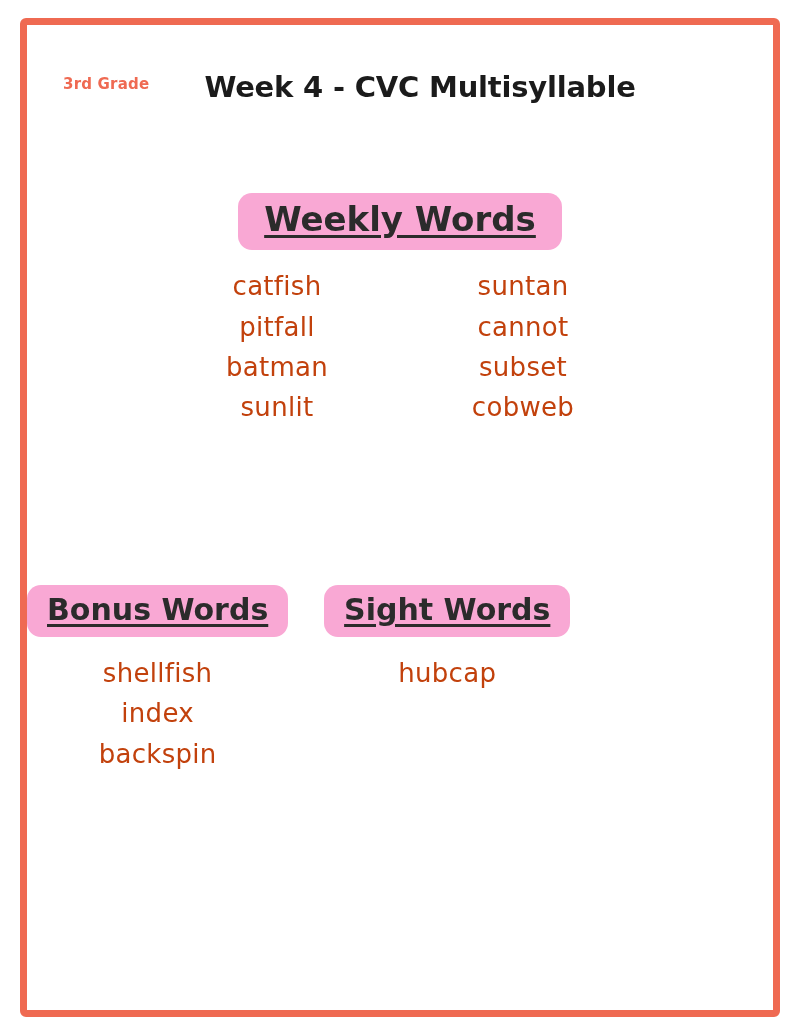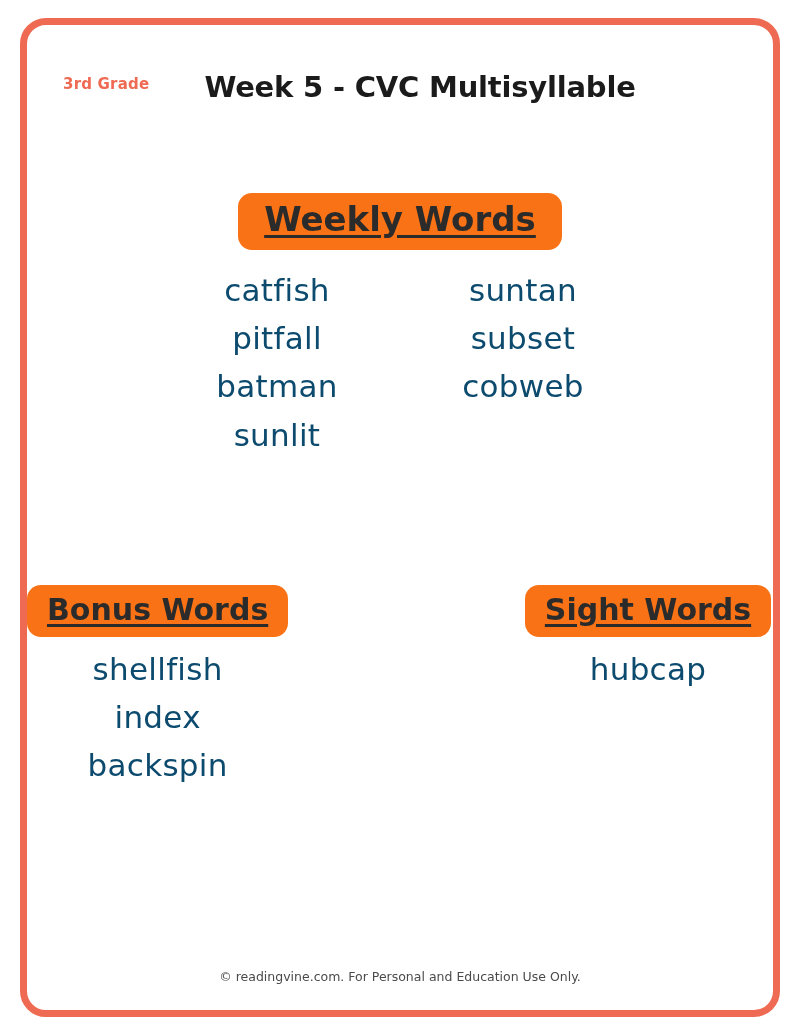--- a/index.html
+++ b/index.html
@@ -20,21 +20,21 @@
     background: #ffffff;
     box-sizing: border-box;
     padding: 18px 20px;
   }
   .sheet {
     position: relative;
     width: 100%;
     height: 100%;
     box-sizing: border-box;
     border: 7px solid #ef6a52;
-    border-radius: 26px;
+    border-radius: 6px;
     background: #ffffff;
   }
   .grade-label {
     position: absolute;
     left: 36px;
     top: 50px;
     font-family: "DejaVu Sans", sans-serif;
     font-size: 15px;
     font-weight: bold;
     color: #ef6a52;
@@ -53,41 +53,41 @@
     color: #1b1b1b;
     letter-spacing: -0.2px;
   }
 
   .section {
     position: absolute;
     box-sizing: border-box;
   }
   .badge {
     display: inline-block;
-    background: #f97316;
+    background: #f9a8d4;
     border-radius: 14px;
     padding: 8px 26px 12px 26px;
     font-family: "DejaVu Sans", sans-serif;
     font-size: 34px;
     font-weight: bold;
     color: #2b2b2b;
     text-decoration: underline;
     text-underline-offset: 4px;
     line-height: 1.1;
     white-space: nowrap;
   }
   .badge.small {
     font-size: 30px;
     padding: 8px 20px 11px 20px;
   }
 
   .word-list {
     font-family: "DejaVu Sans", sans-serif;
-    font-size: 31px;
-    color: #0c4a6e;
+    font-size: 26px;
+    color: #c2410c;
     line-height: 1.55;
     letter-spacing: 0.3px;
   }
   .word {
     display: block;
     white-space: nowrap;
   }
 
   
   #weekly-section {
@@ -107,63 +107,64 @@
     text-align: center;
   }
 
   
   #bottom-row {
     position: absolute;
     left: 0;
     right: 0;
     top: 560px;
     display: flex;
-    justify-content: space-between;
+    justify-content: flex-start;
     gap: 34px;
     align-items: flex-start;
   }
   .bottom-block {
     text-align: center;
     min-width: 250px;
   }
   .bottom-block .word-list {
-    margin-top: 8px;
+    margin-top: 16px;
   }
 
   .footer {
     position: absolute;
     left: 0;
     right: 0;
     bottom: 26px;
     text-align: center;
     font-family: "DejaVu Sans", sans-serif;
     font-size: 12.5px;
     color: #4a4a4a;
   }
 </style>
 </head>
 <body>
 
 <div class="page">
   <div class="sheet">
 
     <div class="grade-label">3rd Grade</div>
-    <div class="title">Week 5 - CVC Multisyllable</div>
+    <div class="title">Week 4 - CVC Multisyllable</div>
 
     <div class="section" id="weekly-section">
       <div class="badge">Weekly Words</div>
       <div class="weekly-columns">
         <div class="weekly-col word-list">
           <span class="word">catfish</span>
           <span class="word">pitfall</span>
           <span class="word">batman</span>
           <span class="word">sunlit</span>
         </div>
         <div class="weekly-col word-list">
           <span class="word">suntan</span>
+          <span class="word">cannot</span>
           <span class="word">subset</span>
           <span class="word">cobweb</span>
         </div>
       </div>
     </div>
 
     <div id="bottom-row">
       <div class="bottom-block">
         <div class="badge small">Bonus Words</div>
         <div class="word-list">
@@ -174,16 +175,15 @@
       </div>
 
       <div class="bottom-block">
         <div class="badge small">Sight Words</div>
         <div class="word-list">
           <span class="word">hubcap</span>
         </div>
       </div>
     </div>
 
-    <div class="footer">© readingvine.com. For Personal and Education Use Only.</div>
 
   </div>
 </div>
 
 </body></html>

